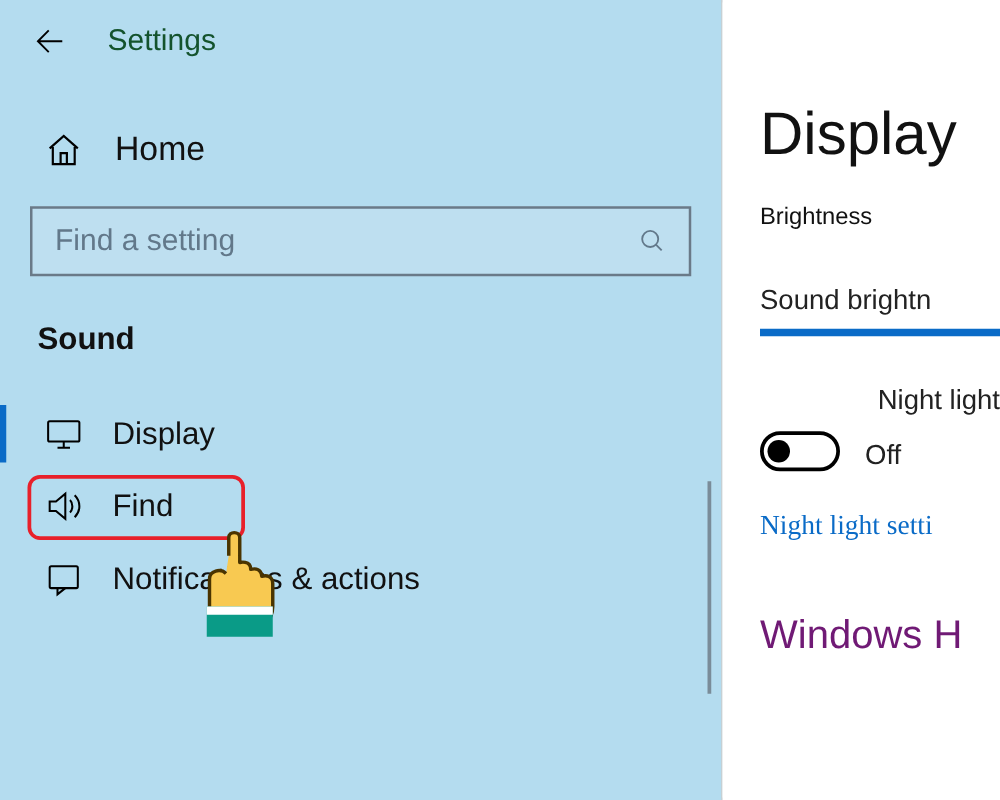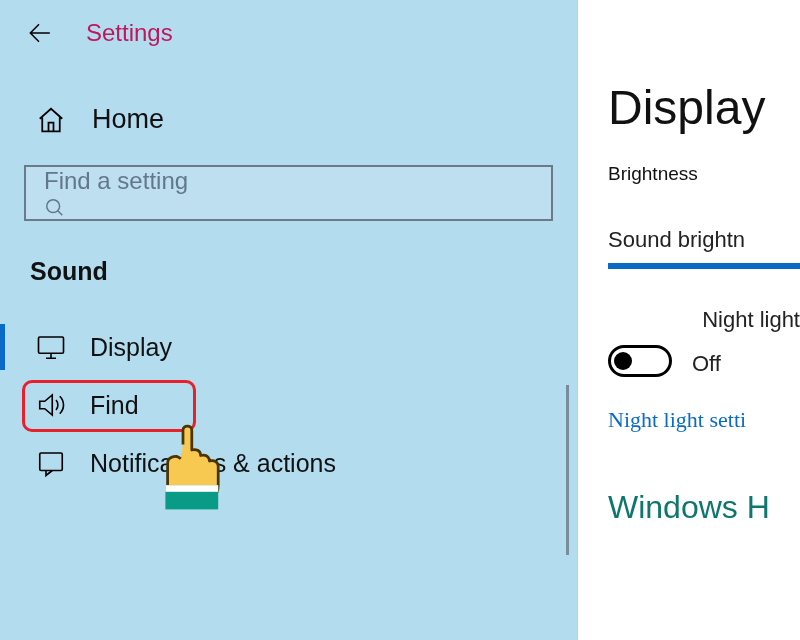--- a/index.html
+++ b/index.html
@@ -35,43 +35,42 @@
     padding: 8px 0 0 24px;
     gap: 32px;
   }
   .back-arrow {
     width: 30px; height: 30px;
     display: flex; align-items: center; justify-content: center;
   }
   .back-arrow svg { width: 26px; height: 26px; stroke: #000; fill: none; stroke-width: 1.4; }
   .settings-title {
     font-size: 24px;
-    color: #be185d;
+    color: #14532d;
   }
   .home-row {
     display: flex;
     align-items: center;
     gap: 26px;
     margin: 56px 0 0 36px;
   }
   .home-row svg { width: 30px; height: 30px; stroke: #000; fill: none; stroke-width: 1.4; }
   .home-label {
     font-size: 27px;
     color: #111;
   }
   .search-box {
     margin: 30px 24px 0 24px;
     border: 2px solid #6a7a88;
     height: 56px;
     display: flex;
-    align-items: flex-start;
+    align-items: center;
     padding: 0 18px;
     justify-content: space-between;
     background: #bedff0;
-    flex-direction: column;
   }
   .search-input {
     border: none;
     background: transparent;
     outline: none;
     font-size: 24px;
     color: #556;
     width: 85%;
   }
   .search-input::placeholder { color: #62788a; }
@@ -153,21 +152,21 @@
     display: flex; align-items: center;
     padding: 0 3px;
   }
   .toggle .knob {
     width: 18px; height: 18px;
     background: #000;
     border-radius: 50%;
   }
   .toggle-label { font-size: 22px; color: #222; }
   .link { margin-top: 30px; font-size: 22px; color: #0a6bc7; white-space: nowrap; font-family: Liberation Serif, serif; }
-  .second-heading { margin-top: 56px; font-size: 32px; color: #0f766e; white-space: nowrap; }
+  .second-heading { margin-top: 56px; font-size: 32px; color: #701a75; white-space: nowrap; }
 </style>
 </head>
 <body>
 
 <div class="outer-border"></div>
 <div class="layout">
 
   <div class="sidebar">
 
     <div class="titlebar">

